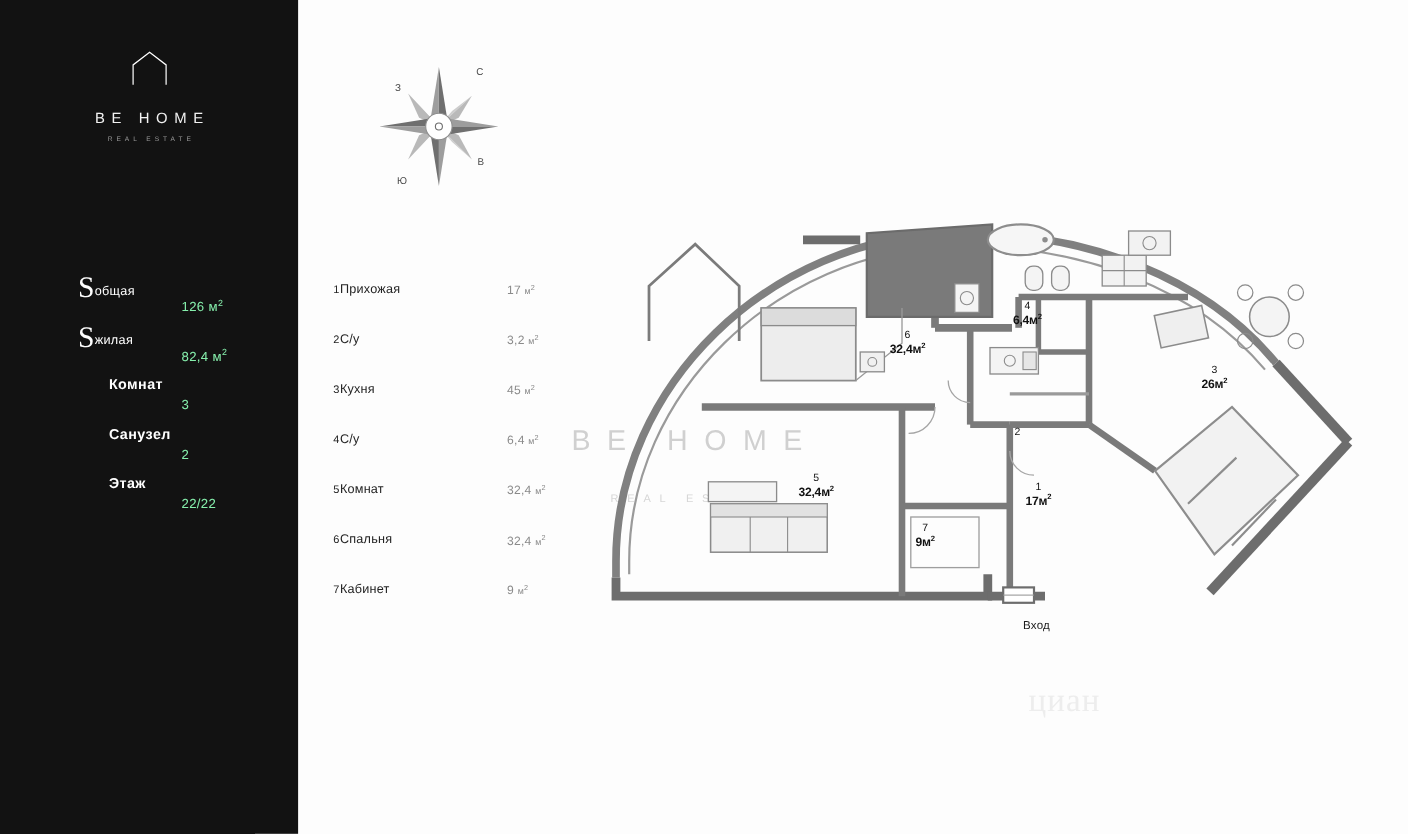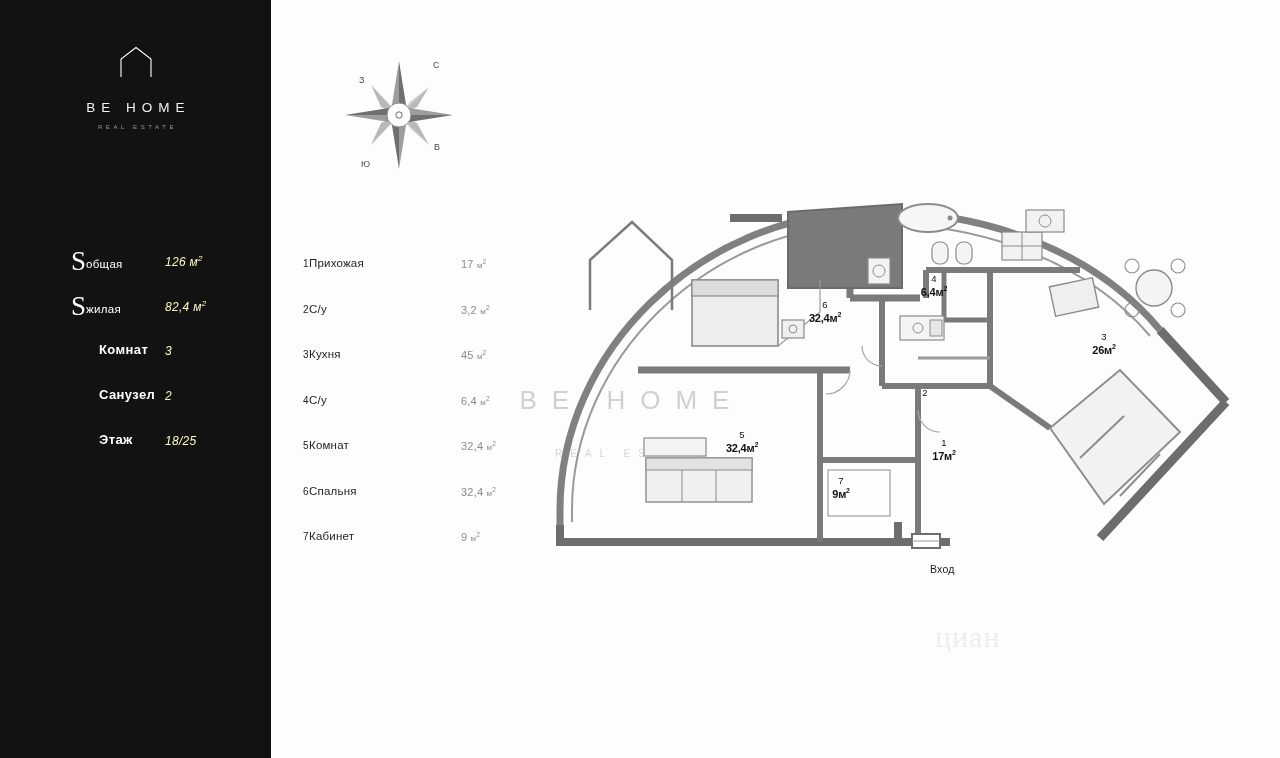--- a/index.html
+++ b/index.html
@@ -85,25 +85,24 @@
   .spec-label.plain {
     font-size: 13px;
     font-weight: 700;
     letter-spacing: .4px;
     top: 4px;
     padding-left: 28px;
   }
   .spec-value {
     position: absolute;
     left: 110px;
-    top: 6px;
+    top: 23px;
     font-size: 12px;
-    color: #fef9c3;
+    color: #86efac;
     letter-spacing: .3px;
-    font-style: italic;
   }
   .spec-value sup { font-size: 8px; }
   
   .legend {
     position: absolute;
     left: 303px;
     top: 256px;
     width: 230px;
   }
   .legend-row {
@@ -245,21 +244,21 @@
         <div class="spec-value">3</div>
       </div>
 
       <div class="spec-row">
         <div class="spec-label plain">Санузел</div>
         <div class="spec-value">2</div>
       </div>
 
       <div class="spec-row">
         <div class="spec-label plain">Этаж</div>
-        <div class="spec-value">18/25</div>
+        <div class="spec-value">22/22</div>
       </div>
 
     </div>
   </div>
 
   <div class="compass">
     <svg viewBox="0 0 125 120" width="125" height="120">
 
       <polygon points="62,60 36,36 62,60 38,38" fill="none"></polygon>
       <polygon points="62,60 34,30 48,46" fill="#cdcdcd"></polygon>

